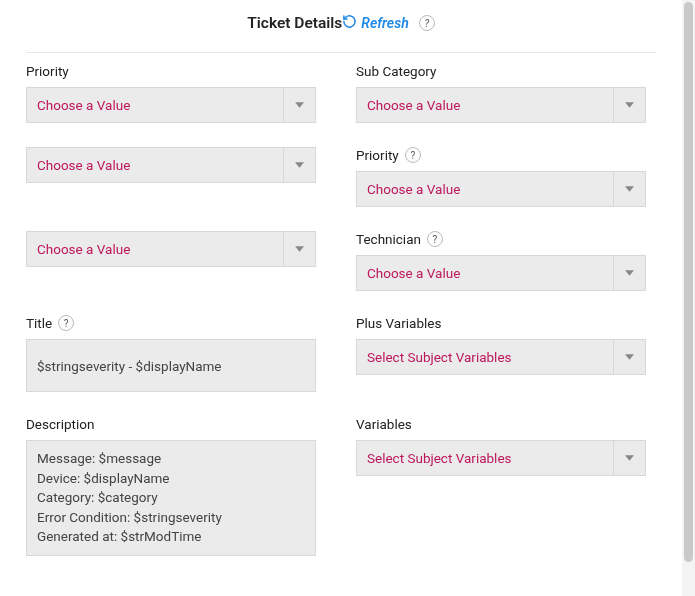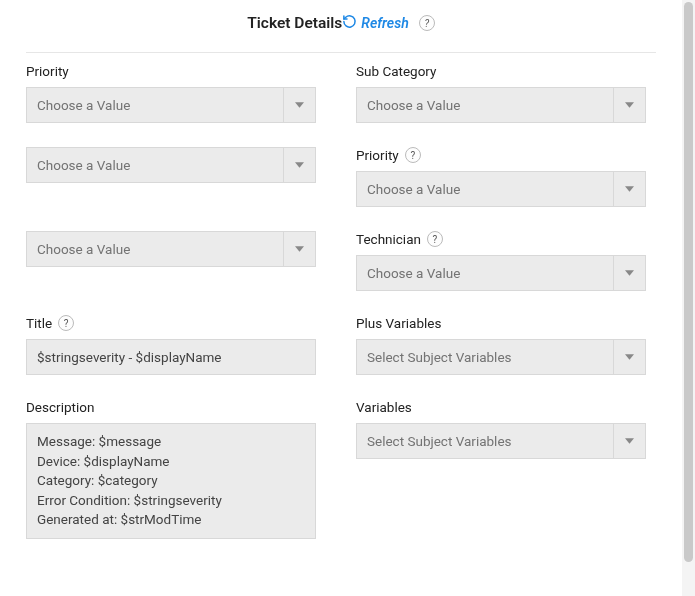--- a/index.html
+++ b/index.html
@@ -110,35 +110,35 @@
     align-items: center;
     justify-content: space-between;
     height: 36px;
     border: 1px solid #d8d8d8;
     background: #ebebeb;
     cursor: pointer;
   }
   .select-value {
     padding: 0 10px;
     font-size: 13.5px;
-    color: #737373;
+    color: #be185d;
     flex: 1;
   }
   .select-caret {
     width: 32px;
     height: 100%;
     border-left: 1px solid #d8d8d8;
     display: flex;
     align-items: center;
     justify-content: center;
   }
   .select-caret svg { display: block; }
   .text-input {
     width: 100%;
-    height: 36px;
+    height: 53px;
     border: 1px solid #d8d8d8;
     background: #ebebeb;
     padding: 0 10px;
     font-size: 13.5px;
     color: #444;
     font-family: inherit;
   }
   .textarea-box {
     width: 100%;
     border: 1px solid #d8d8d8;

